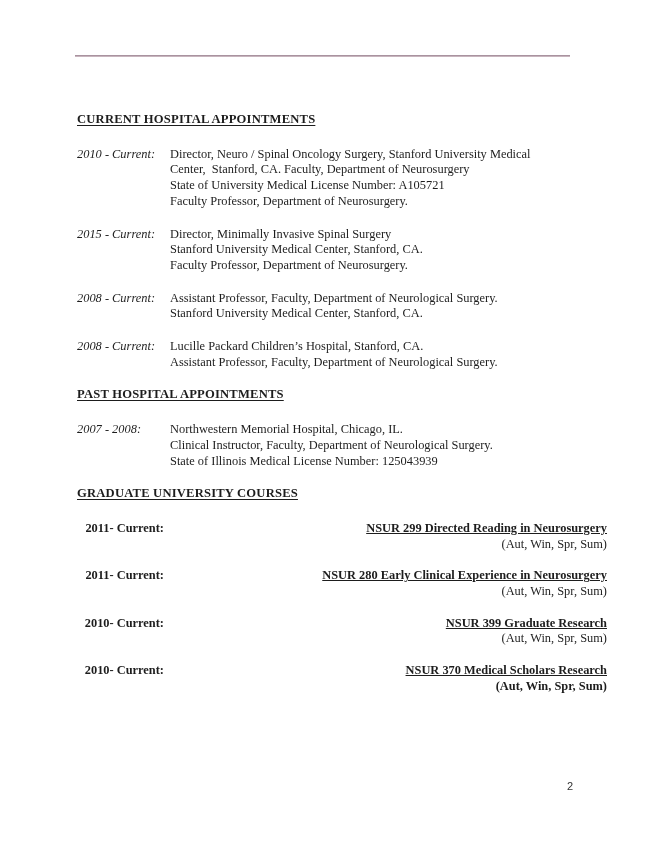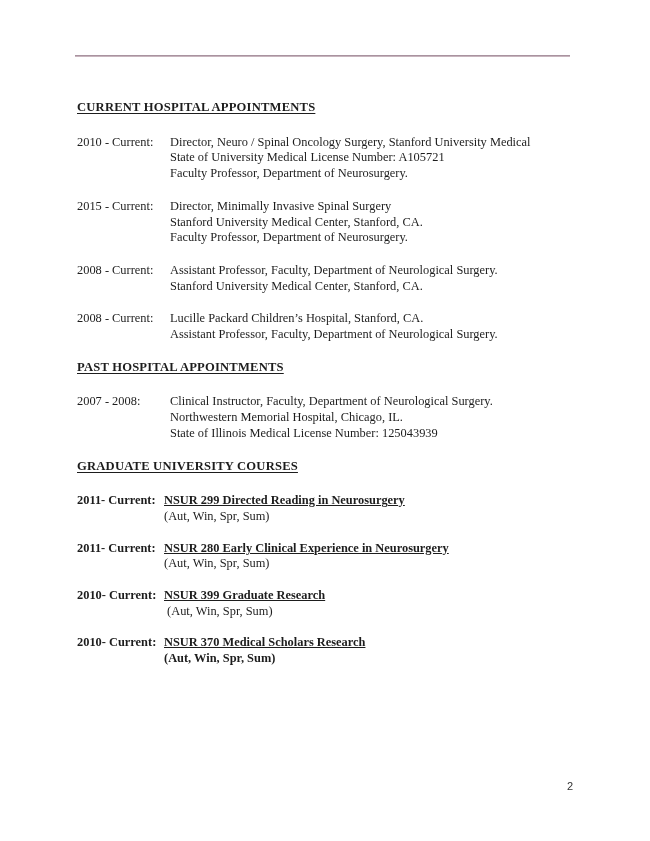--- a/index.html
+++ b/index.html
@@ -18,41 +18,41 @@
     position: absolute;
     left: 75px;
     top: 55px;
     width: 495px;
     height: 2px;
     background: linear-gradient(#9a8290, #d6c5cd);
   }
   .body-col {
     position: absolute;
     left: 77px;
-    top: 100px;
+    top: 112px;
     width: 530px;
   }
   .sec-heading {
     font-size: 12.6px;
     font-weight: bold;
     letter-spacing: 0.2px;
     text-decoration: underline;
     text-underline-offset: 2px;
     margin: 0 0 19px 0;
     white-space: pre;
   }
   .section       { margin: 0; }
   .section.s2    { margin-top: 17px; }
   .section.s3    { margin-top: 14px; }
   .entry         { display: flex; margin-bottom: 17px; }
   .entry.gap-before { margin-top: 16px; }
-  .entry .date   { width: 93px; flex: none; white-space: pre; }
+  .entry .date   { width: 93px; flex: none; white-space: pre; font-style: italic; }
   .entry .desc   { flex: 1; }
   .entry .line   { white-space: pre; }
-  .course        { display: flex; margin-bottom: 16px; }
+  .course        { display: flex; margin-bottom: 16px; text-align: right; }
   .course .date  { width: 87px; flex: none; font-weight: bold; white-space: pre; }
   .course .desc  { flex: 1; }
   .course .title { font-weight: bold; white-space: pre; text-decoration: underline; }
   .course .terms { white-space: pre; }
   .course .terms.bold { font-weight: bold; }
   .page-number {
     position: absolute;
     left: 567px;
     top: 779px;
     font-family: "Liberation Sans", sans-serif;
@@ -69,20 +69,21 @@
 
   <div class="body-col">
 
     <div class="section s1">
       <h2 class="sec-heading">CURRENT HOSPITAL APPOINTMENTS</h2>
 
       <div class="entry">
         <div class="date">2010 - Current:</div>
         <div class="desc">
           <div class="line">Director, Neuro / Spinal Oncology Surgery, Stanford University Medical</div>
+          <div class="line">Center,  Stanford, CA. Faculty, Department of Neurosurgery</div>
           <div class="line">State of University Medical License Number: A105721</div>
           <div class="line">Faculty Professor, Department of Neurosurgery.</div>
         </div>
       </div>
 
       <div class="entry">
         <div class="date">2015 - Current:</div>
         <div class="desc">
           <div class="line">Director, Minimally Invasive Spinal Surgery</div>
           <div class="line">Stanford University Medical Center, Stanford, CA.</div>
@@ -106,22 +107,22 @@
         </div>
       </div>
     </div>
 
     <div class="section s2">
       <h2 class="sec-heading">PAST HOSPITAL APPOINTMENTS</h2>
 
       <div class="entry">
         <div class="date">2007 - 2008:</div>
         <div class="desc">
+          <div class="line">Northwestern Memorial Hospital, Chicago, IL.</div>
           <div class="line">Clinical Instructor, Faculty, Department of Neurological Surgery.</div>
-          <div class="line">Northwestern Memorial Hospital, Chicago, IL.</div>
           <div class="line">State of Illinois Medical License Number: 125043939</div>
         </div>
       </div>
     </div>
 
     <div class="section s3">
       <h2 class="sec-heading">GRADUATE UNIVERSITY COURSES</h2>
 
       <div class="course">
         <div class="date">2011- Current:</div>

